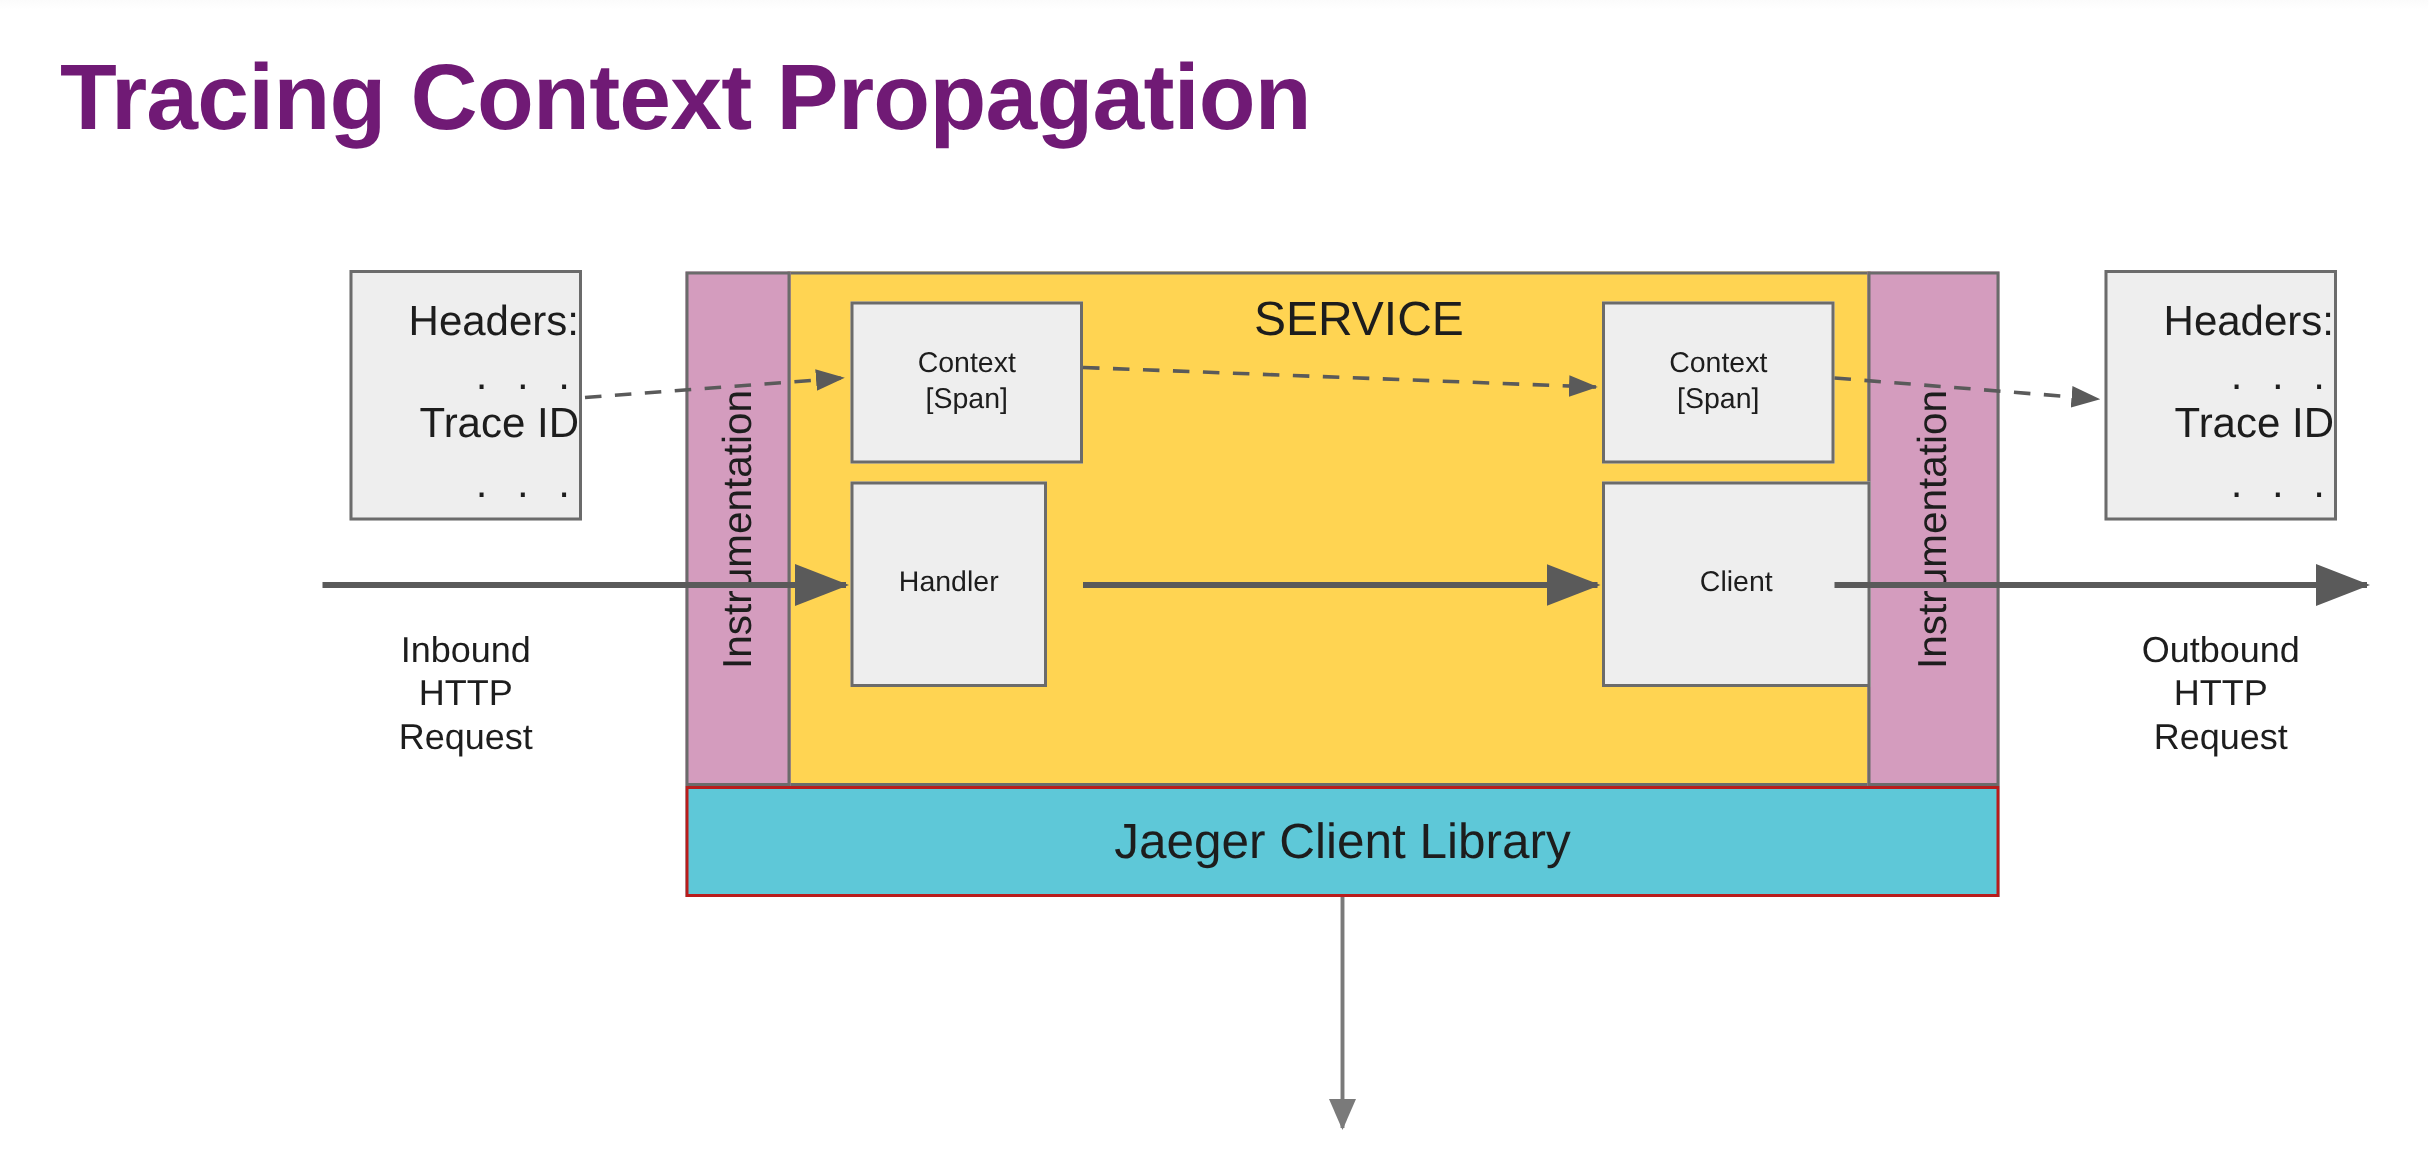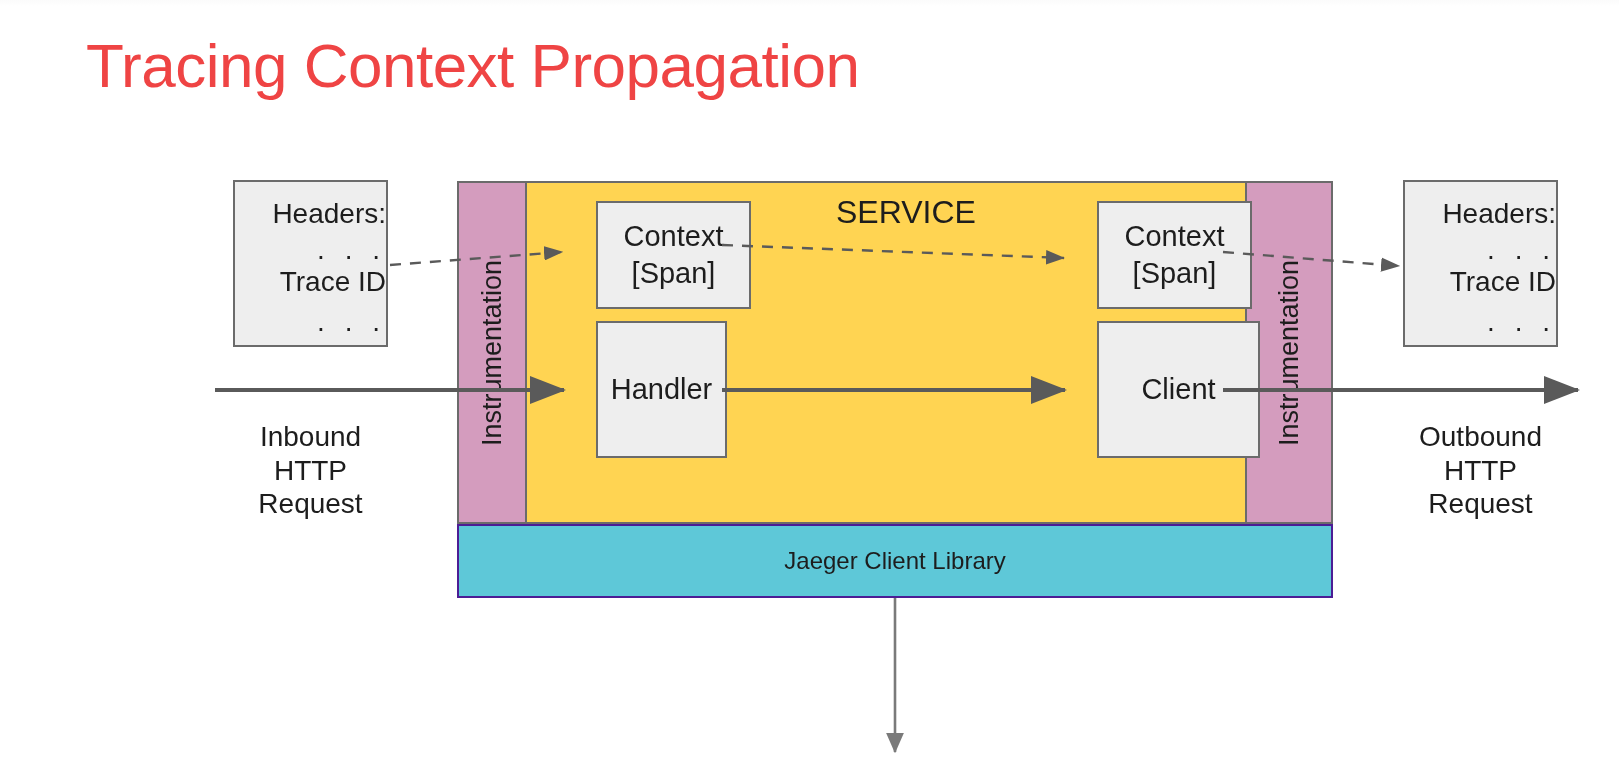--- a/index.html
+++ b/index.html
@@ -20,25 +20,24 @@
   .top-strip {
     position: absolute;
     left: 0; top: 0; width: 1619px; height: 6px;
     background: linear-gradient(#fbfbfb, #ffffff);
   }
   .page-title {
     position: absolute;
     left: 40px;
     top: 30px;
     font-size: 62px;
-    font-weight: normal;
+    font-weight: bold;
     letter-spacing: -0.5px;
-    color: #ef4444;
-    white-space: nowrap;
-    margin-left: 46px;
+    color: #701a75;
+    white-space: nowrap;
   }
 
   
   .box {
     position: absolute;
     border: 2px solid #6b6b6b;
     background: #eeeeee;
     text-align: right;
   }
   .headers-box {
@@ -83,40 +82,39 @@
   }
 
   .inner-box {
     position: absolute;
     background: #eeeeee;
     border: 2px solid #6b6b6b;
     display: flex;
     align-items: center;
     justify-content: center;
     text-align: center;
-    font-size: 29px;
+    font-size: 19px;
     color: #1d1d1d;
     line-height: 1.28;
-    margin-left: 29px;
   }
 
   .jaeger-bar {
     position: absolute;
     background: #5ec8d8;
-    border: 2px solid #4c1d95;
+    border: 2px solid #b91c1c;
     display: flex;
     align-items: center;
     justify-content: center;
+    font-size: 33px;
+    color: #1d1d1d;
+  }
+
+  .caption {
+    position: absolute;
     font-size: 24px;
-    color: #1d1d1d;
-  }
-
-  .caption {
-    position: absolute;
-    font-size: 28px;
     color: #1d1d1d;
     text-align: center;
     line-height: 1.2;
     white-space: nowrap;
   }
   .caption .ln { display: block; }
 
   svg.overlay {
     position: absolute;
     left: 0; top: 0;
@@ -159,21 +157,21 @@
 
   <div class="inner-box" style="left:567px; top:321px; width:131px; height:137px;">
     <span>Handler</span>
   </div>
 
   <div class="inner-box" style="left:1068px; top:201px; width:155px; height:108px; flex-direction:column;">
     <span>Context</span>
     <span>[Span]</span>
   </div>
 
-  <div class="inner-box" style="left:1068px; top:321px; width:163px; height:137px;">
+  <div class="inner-box" style="left:1068px; top:321px; width:179px; height:137px;">
     <span>Client</span>
   </div>
 
   <div class="jaeger-bar" style="left:457px; top:524px; width:876px; height:74px;">
     <span>Jaeger Client Library</span>
   </div>
 
   <div class="box headers-box" style="left:1403px; top:180px; width:155px; height:167px;">
     <span class="ln">Headers:</span>
     <span class="ln dots" style="margin-top:8px;">. . .</span>

